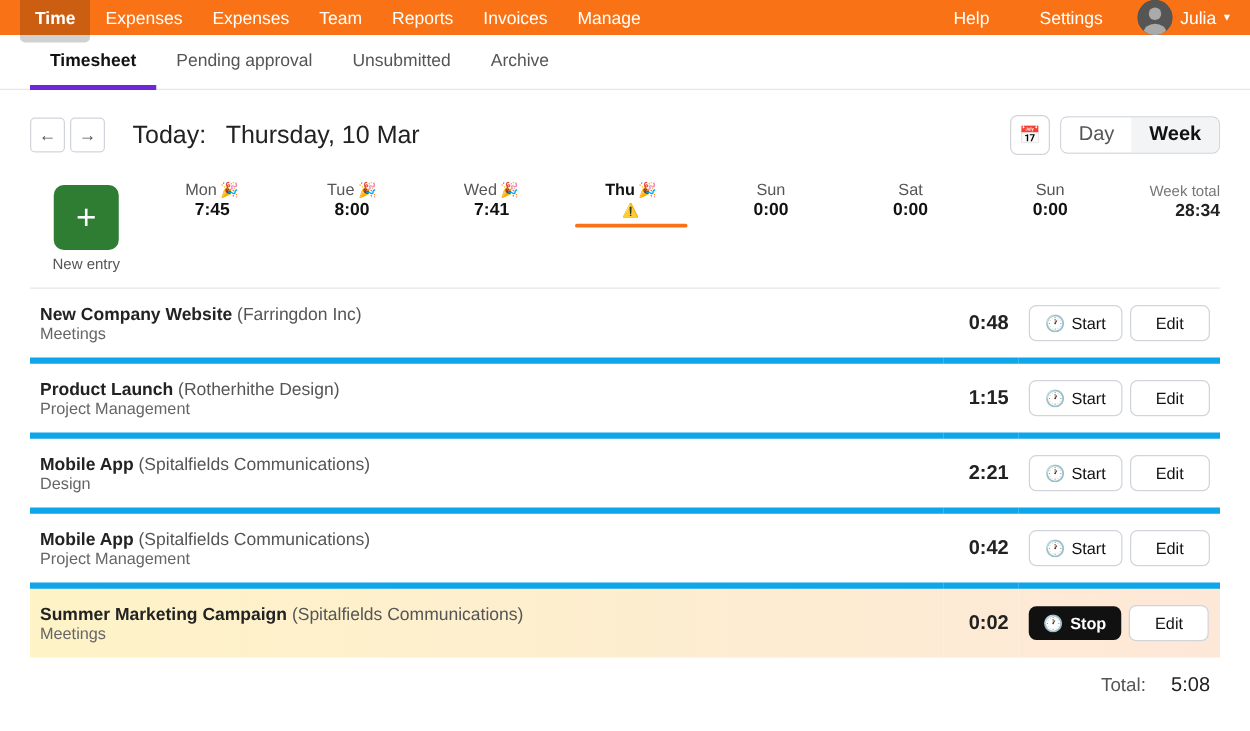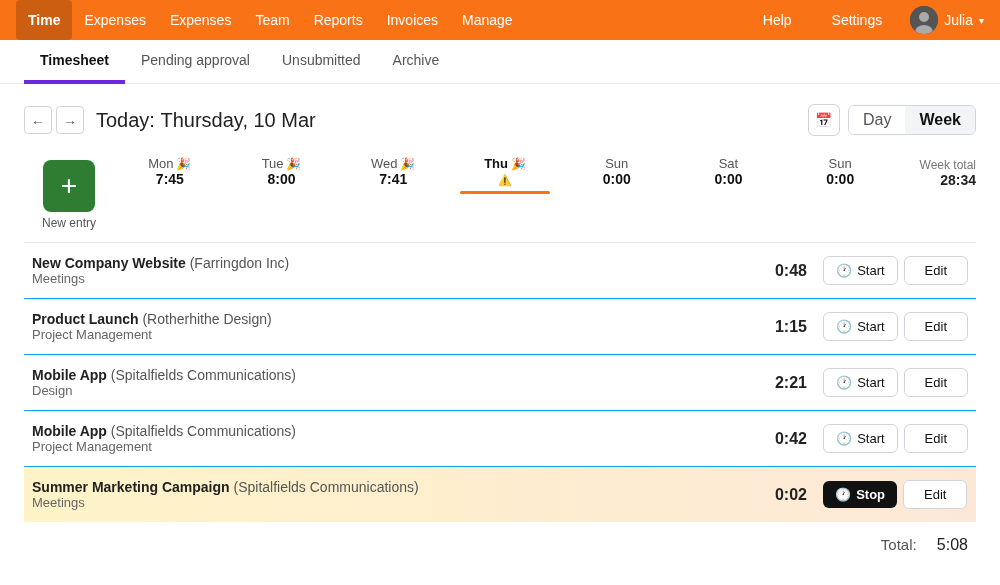--- a/index.html
+++ b/index.html
@@ -3,21 +3,21 @@
   <meta charset="utf-8">
   <style>
     * { box-sizing: border-box; margin: 0; padding: 0; }
     body { font-family: -apple-system, BlinkMacSystemFont, 'Segoe UI', sans-serif; background: #fff; color: #222; font-size: 14px; }
 
     
     .topnav {
       background: #f97316;
       display: flex;
       align-items: center;
-      height: 40px;
+      height: 28px;
       padding: 0 16px;
       gap: 44px;
     }
     .topnav-left { display: flex; align-items: center; gap: 0; }
     .nav-item {
       color: #fff;
       padding: 0 12px;
       height: 40px;
       display: flex;
       align-items: center;
@@ -71,21 +71,21 @@
       width: 28px; height: 28px;
       border: 1px solid #d1d5db;
       border-radius: 4px;
       background: #fff;
       cursor: pointer;
       display: flex; align-items: center; justify-content: center;
       font-size: 14px;
       color: #555;
     }
     .today-title { font-size: 20px; font-weight: 700; }
-    .today-title span { font-weight: 400; }
+    .today-title span { font-weight: 400; margin-left: 10px; }
     .view-toggle { margin-left: auto; display: flex; align-items: center; gap: 8px; }
     .cal-icon-btn {
       width: 32px; height: 32px;
       border: 1px solid #d1d5db;
       border-radius: 6px;
       background: #fff;
       display: flex; align-items: center; justify-content: center;
       cursor: pointer;
       font-size: 14px;
       color: #555;
@@ -131,21 +131,21 @@
       flex-direction: column;
       align-items: flex-end;
       justify-content: flex-start;
       min-width: 80px;
     }
     .week-total-label { font-size: 12px; color: #777; }
     .week-total-value { font-size: 14px; font-weight: 600; }
 
     
     .entries-table { width: 100%; border-collapse: collapse; }
-    .entries-table tr { border-top: 1px solid #0ea5e9; }
+    .entries-table tr { border-top: 5px solid #0ea5e9; }
     .entries-table tr:first-child { border-top: 1px solid #e5e7eb; }
     .entry-row td { padding: 12px 8px; vertical-align: middle; }
     .entry-project { font-weight: 700; font-size: 14px; }
     .entry-client { font-weight: 400; color: #555; font-size: 14px; }
     .entry-category { font-size: 13px; color: #666; }
     .entry-time { font-size: 16px; font-weight: 600; text-align: right; min-width: 50px; }
     .entry-actions { display: flex; align-items: center; gap: 6px; white-space: nowrap; }
     .start-btn {
       display: flex; align-items: center; gap: 5px;
       border: 1px solid #d1d5db;

